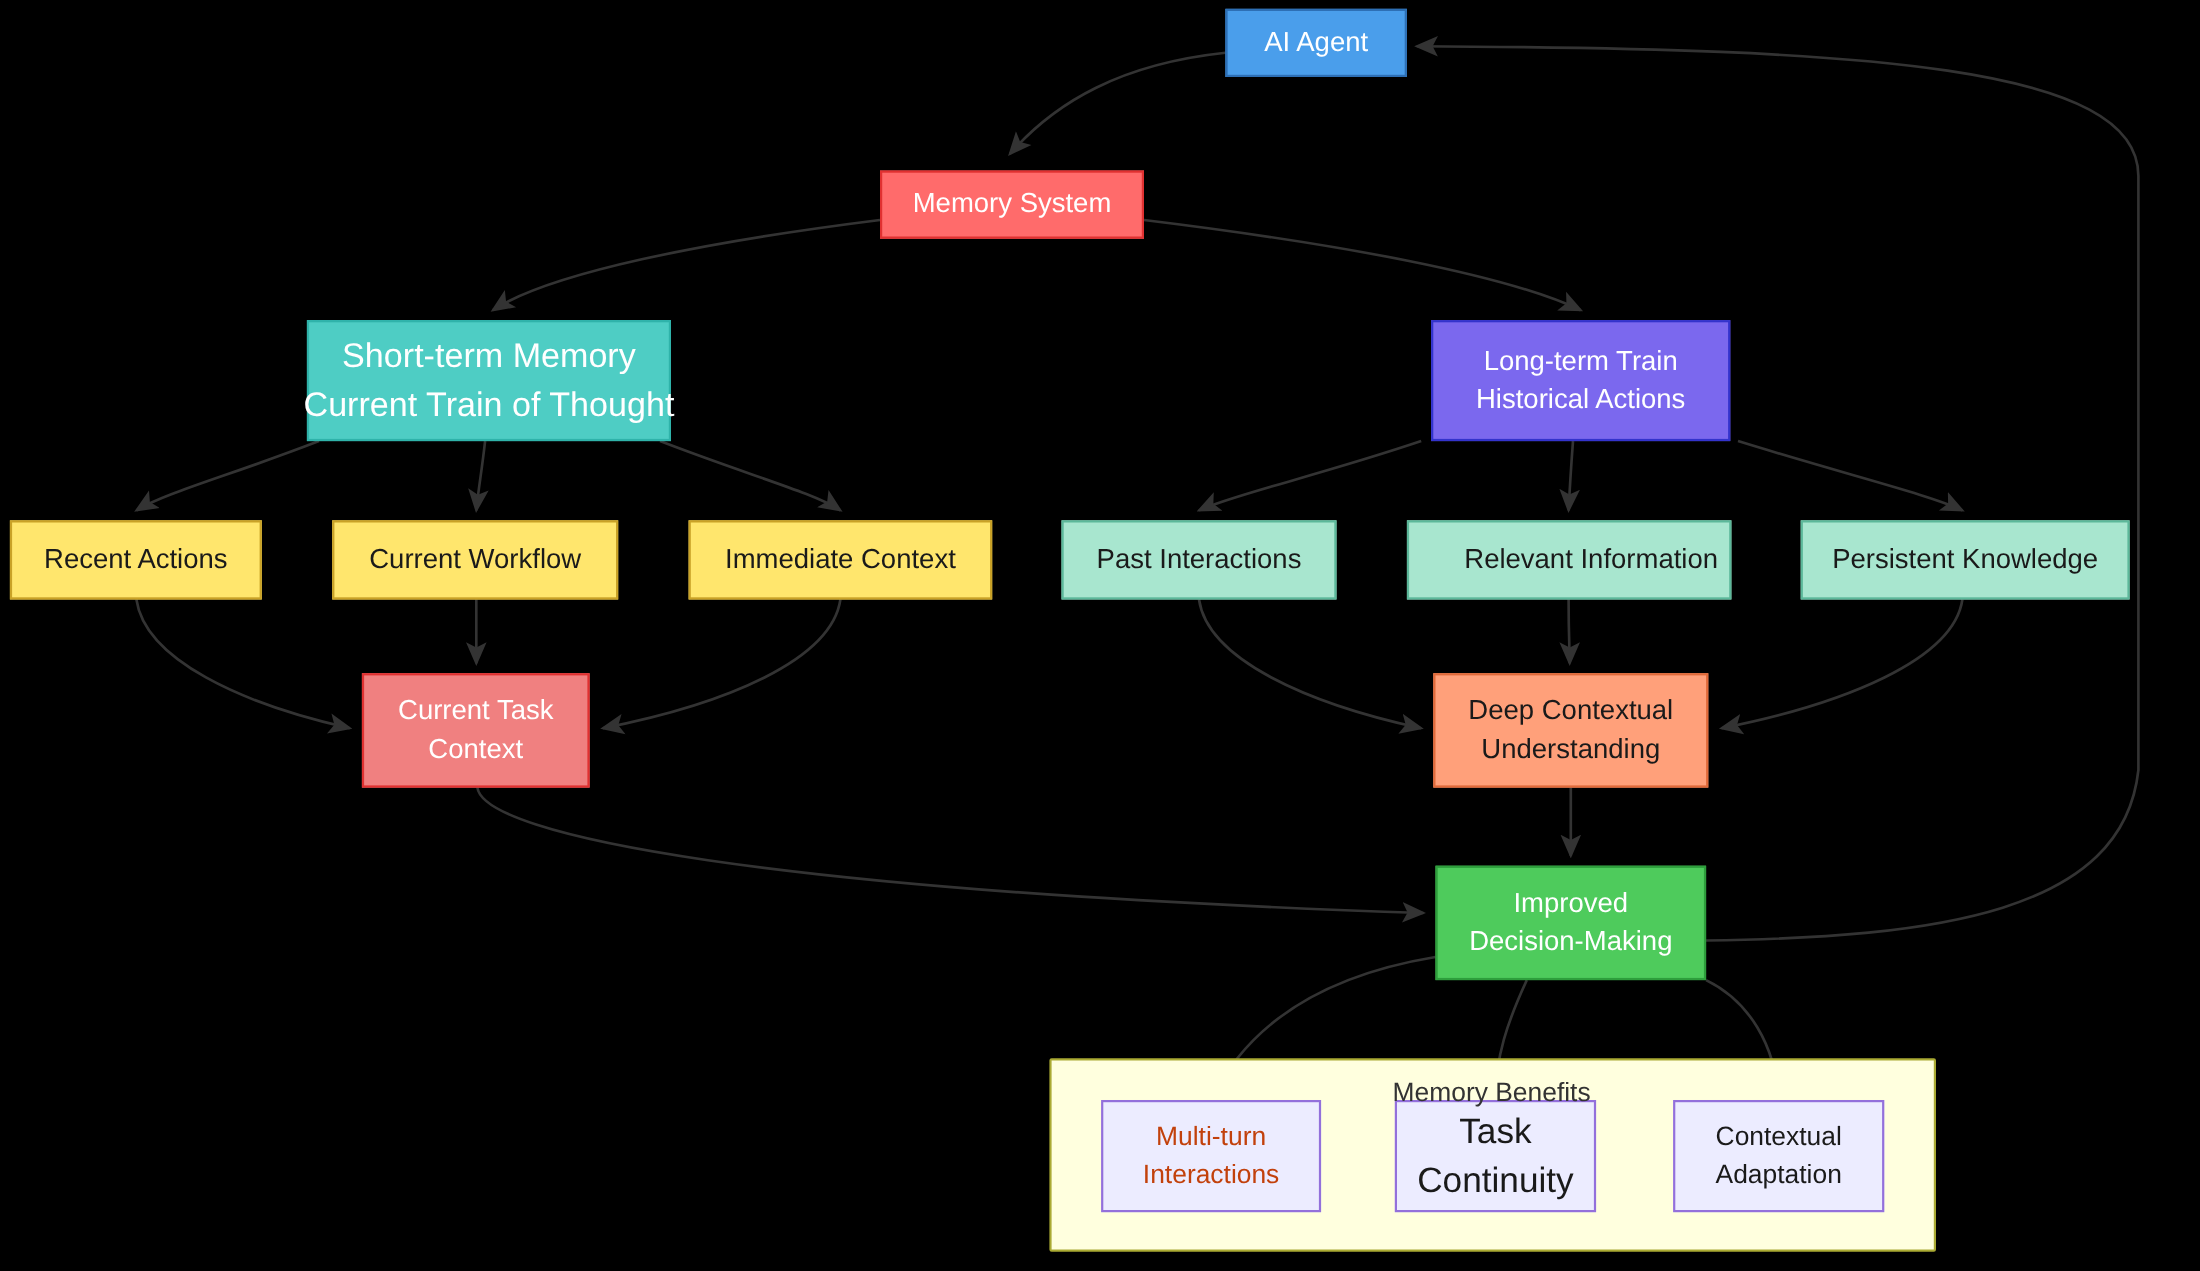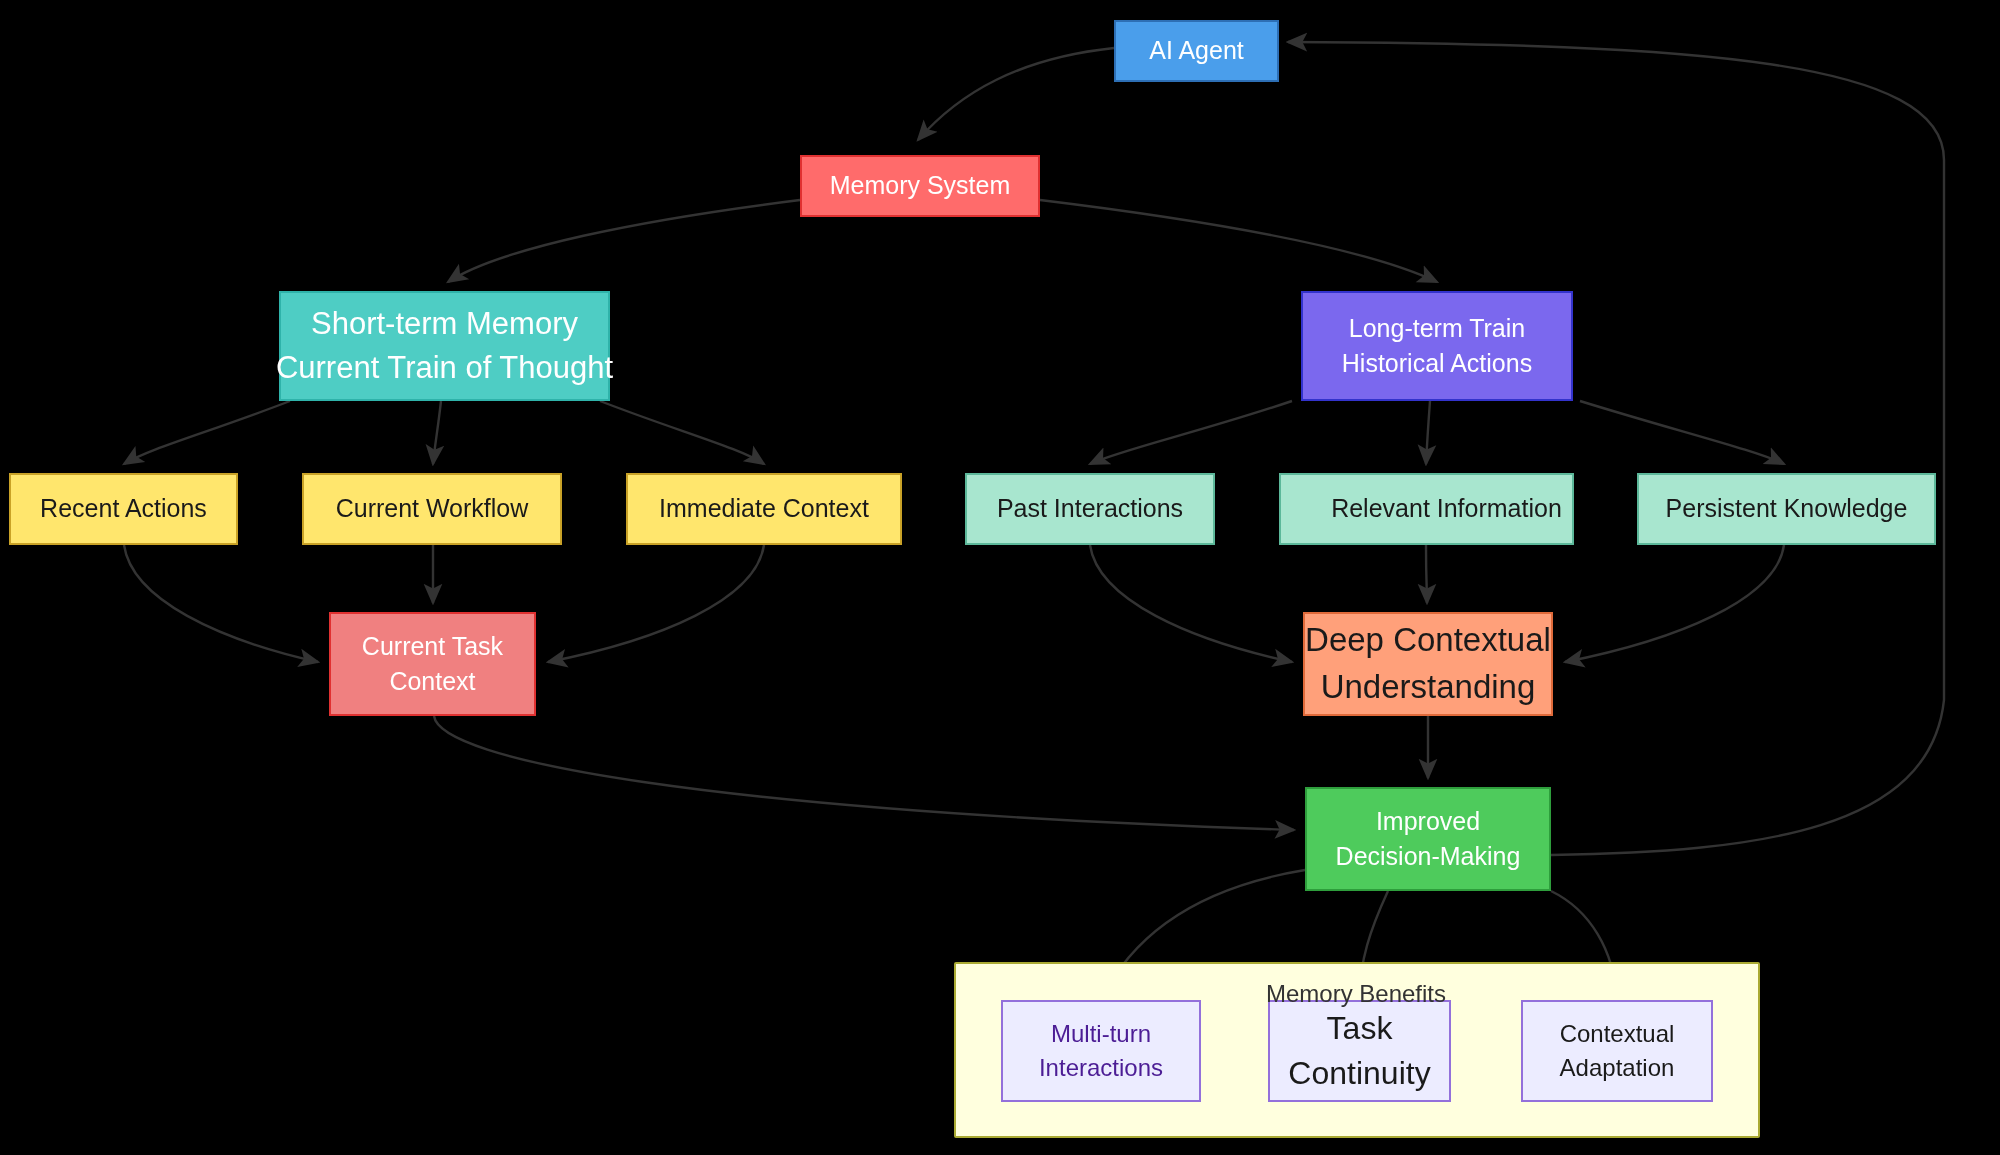--- a/index.html
+++ b/index.html
@@ -90,21 +90,21 @@
         <path d="M 1305,870 C 1220,884 1140,920 1101,1000" fill="none" stroke="#333333" stroke-width="2.4" marker-end="url(#arrowhead)"></path>
         <path d="M 1388,891 C 1370,930 1360,960 1359,1000" fill="none" stroke="#333333" stroke-width="2.4" marker-end="url(#arrowhead)"></path>
         <path d="M 1551,891 C 1590,910 1614,950 1617,1000" fill="none" stroke="#333333" stroke-width="2.4" marker-end="url(#arrowhead)"></path>
       </g>
   </svg>
   <div id="cluster-layer">
       <div class="cluster" style="left: 954px; top: 962px; width: 806px; height: 176px; background: rgb(255, 255, 222); border-color: rgb(170, 170, 51);"></div>
       <div class="cluster-label" style="left: 1206px; top: 980px; width: 300px;">Memory Benefits</div>
     </div>
   <div id="node-layer">
-      <div class="node" style="left: 1114px; top: 20px; width: 165px; height: 62px; background: rgb(74, 158, 235); border-color: rgb(45, 111, 181); color: rgb(255, 255, 255); font-size: 25px;">
+      <div class="node" style="left: 1114px; top: 8px; width: 165px; height: 62px; background: rgb(74, 158, 235); border-color: rgb(45, 111, 181); color: rgb(255, 255, 255); font-size: 25px;">
         <span class="line">AI Agent</span>
       </div>
       <div class="node" style="left: 800px; top: 155px; width: 240px; height: 62px; background: rgb(255, 107, 107); border-color: rgb(224, 49, 49); color: rgb(255, 255, 255); font-size: 25px;">
         <span class="line">Memory System</span>
       </div>
       <div class="node" style="left: 279px; top: 291px; width: 331px; height: 110px; background: rgb(78, 205, 196); border-color: rgb(47, 179, 170); color: rgb(255, 255, 255); font-size: 31px;">
         <span class="line">Short-term Memory</span>
         <span class="line">Current Train of Thought</span>
       </div>
       <div class="node" style="left: 1301px; top: 291px; width: 272px; height: 110px; background: rgb(123, 104, 238); border-color: rgb(51, 51, 204); color: rgb(255, 255, 255); font-size: 25px;">
@@ -126,29 +126,29 @@
       <div class="node" style="left: 1279px; top: 473px; width: 295px; height: 72px; background: rgb(168, 230, 207); border-color: rgb(92, 184, 154); color: rgb(26, 26, 26); font-size: 25px; padding-left: 40px;">
         <span class="line">Relevant Information</span>
       </div>
       <div class="node" style="left: 1637px; top: 473px; width: 299px; height: 72px; background: rgb(168, 230, 207); border-color: rgb(92, 184, 154); color: rgb(26, 26, 26); font-size: 25px;">
         <span class="line">Persistent Knowledge</span>
       </div>
       <div class="node" style="left: 329px; top: 612px; width: 207px; height: 104px; background: rgb(240, 128, 128); border-color: rgb(224, 49, 49); color: rgb(255, 255, 255); font-size: 25px;">
         <span class="line">Current Task</span>
         <span class="line">Context</span>
       </div>
-      <div class="node" style="left: 1303px; top: 612px; width: 250px; height: 104px; background: rgb(255, 160, 122); border-color: rgb(224, 106, 58); color: rgb(26, 26, 26); font-size: 33px;">
+      <div class="node" style="left: 1303px; top: 612px; width: 250px; height: 104px; background: rgb(255, 160, 122); border-color: rgb(224, 106, 58); color: rgb(26, 26, 26); font-size: 25px;">
         <span class="line">Deep Contextual</span>
         <span class="line">Understanding</span>
       </div>
       <div class="node" style="left: 1305px; top: 787px; width: 246px; height: 104px; background: rgb(78, 203, 92); border-color: rgb(46, 158, 60); color: rgb(255, 255, 255); font-size: 25px;">
         <span class="line">Improved</span>
         <span class="line">Decision-Making</span>
       </div>
-      <div class="node" style="left: 1001px; top: 1000px; width: 200px; height: 102px; background: rgb(236, 236, 255); border-color: rgb(147, 112, 219); color: #4c1d95; font-size: 24px;">
+      <div class="node" style="left: 1001px; top: 1000px; width: 200px; height: 102px; background: rgb(236, 236, 255); border-color: rgb(147, 112, 219); color: #c2410c; font-size: 24px;">
         <span class="line">Multi-turn</span>
         <span class="line">Interactions</span>
       </div>
       <div class="node" style="left: 1268px; top: 1000px; width: 183px; height: 102px; background: rgb(236, 236, 255); border-color: rgb(147, 112, 219); color: rgb(26, 26, 26); font-size: 32px;">
         <span class="line">Task</span>
         <span class="line">Continuity</span>
       </div>
       <div class="node" style="left: 1521px; top: 1000px; width: 192px; height: 102px; background: rgb(236, 236, 255); border-color: rgb(147, 112, 219); color: rgb(26, 26, 26); font-size: 24px;">
         <span class="line">Contextual</span>
         <span class="line">Adaptation</span>

